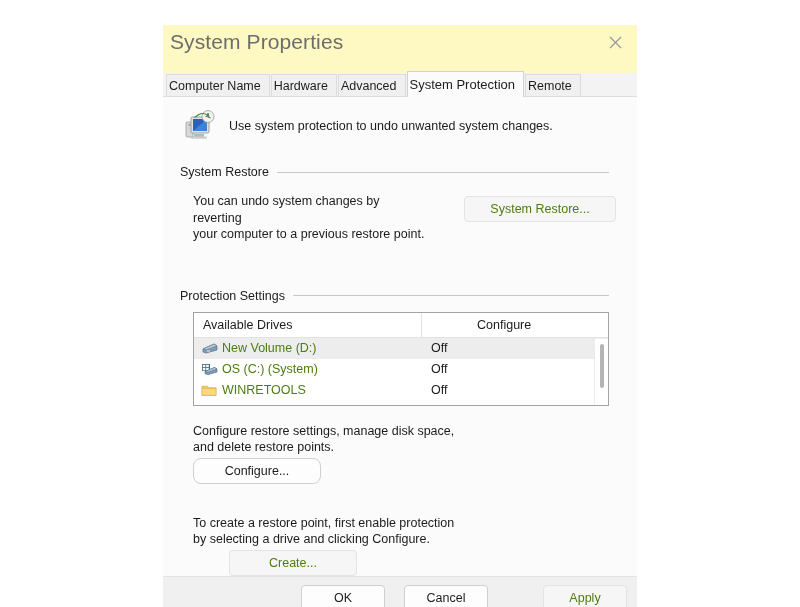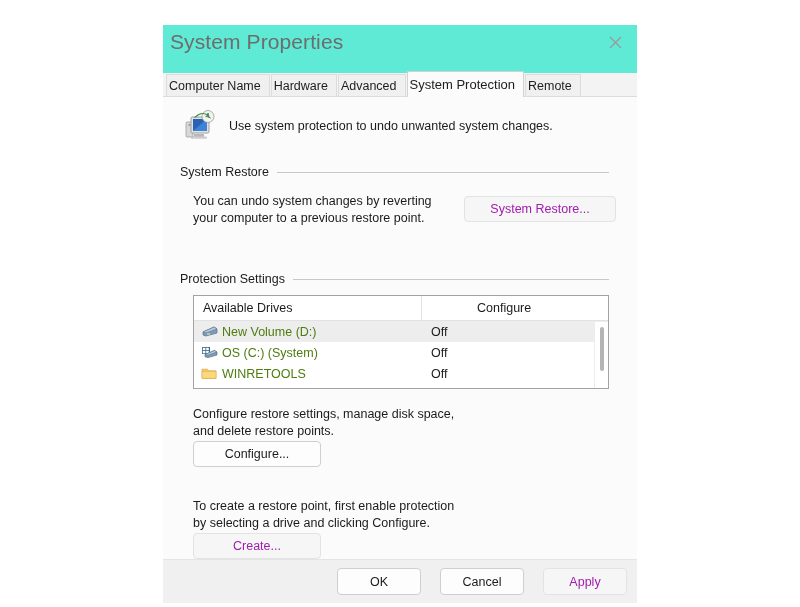--- a/index.html
+++ b/index.html
@@ -26,21 +26,21 @@
     box-sizing: border-box;
     display: flex;
     flex-direction: column;
   }
 
   
   .titlebar {
     height: 48px;
     position: relative;
     flex: none;
-    background: #5eead4;
+    background: #fef9c3;
   }
   .title-text {
     position: absolute;
     left: 7px;
     top: 5px;
     font-size: 21px;
     color: #6d6d6d;
     letter-spacing: 0.1px;
     white-space: nowrap;
   }
@@ -161,23 +161,24 @@
     height: 26px;
     min-width: 96px;
     padding: 0 10px;
     box-sizing: border-box;
     display: inline-flex;
     align-items: center;
     justify-content: center;
     white-space: nowrap;
   }
   .btn.disabled {
-    color: #a21caf;
+    color: #4d7c0f;
     background: #f6f6f6;
     border-color: #e3e3e3;
+    margin-left: 36px;
   }
 
   
   .listbox {
     margin: 9px 28px 0 30px;
     height: 94px;
     background: #ffffff;
     border: 1px solid #a3a3a3;
     box-sizing: border-box;
     position: relative;
@@ -391,21 +392,21 @@
       </div>
 
       <div class="scrollbar">
         <div class="scroll-thumb"></div>
       </div>
     </div>
 
     <div class="row-2col" style="margin-top:17px;flex-direction:column;">
       <div class="row-text">Configure restore settings, manage disk space,
 and delete restore points.</div>
-      <div class="btn" style="min-width:128px;margin-top:2px;margin-right:9px;">Configure...</div>
+      <div class="btn" style="min-width:128px;margin-top:2px;margin-right:9px;border-radius:8px;">Configure...</div>
     </div>
 
     <div class="row-2col" style="margin-top:31px;flex-direction:column;">
       <div class="row-text">To create a restore point, first enable protection
 by selecting a drive and clicking Configure.</div>
       <div class="btn disabled" style="min-width:128px;margin-top:2px;margin-right:9px;">Create...</div>
     </div>
 
   </div>
 

